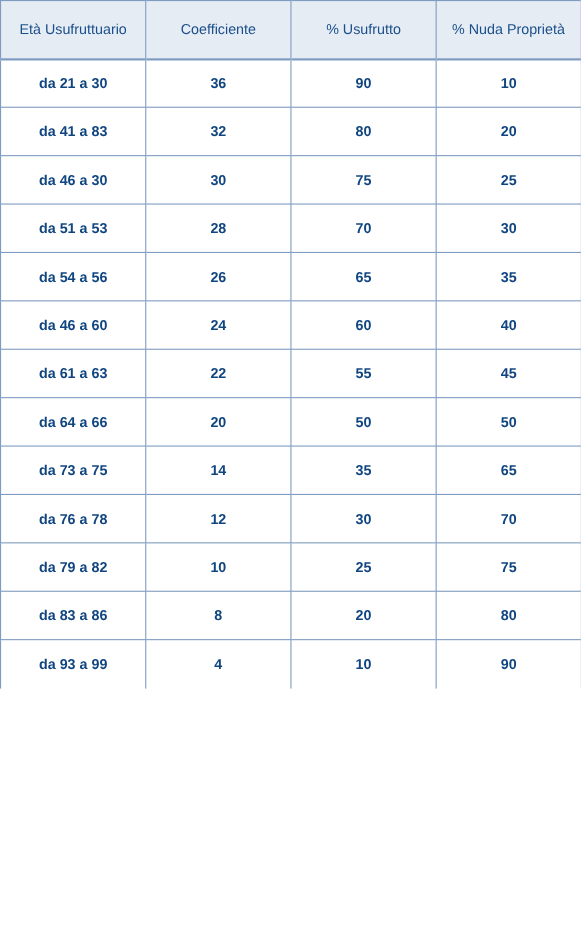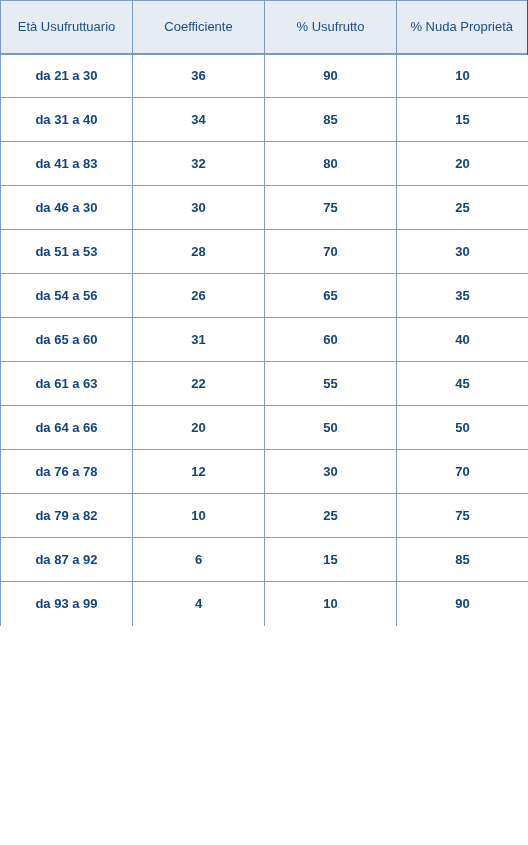--- a/index.html
+++ b/index.html
@@ -36,21 +36,21 @@
     vertical-align: middle;
     height: 53px;
     padding: 4px 6px;
     box-sizing: border-box;
     border-left: 1px solid #7e9cbf;
     border-right: 1px solid #7e9cbf;
     border-top: 1px solid #7e9cbf;
     border-bottom: 2px solid #7e9cbf;
   }
   thead th:first-child { border-left: 1px solid #7e9cbf; }
-  thead th:last-child  { border-right: 4px solid #6d28d9; }
+  thead th:last-child  { border-right: 2px solid #6d28d9; }
 
   
   tbody td {
     background: #ffffff;
     color: #10457f;
     font-size: 13px;
     font-weight: 700;
     text-align: center;
     vertical-align: middle;
     height: 44px;
@@ -84,26 +84,20 @@
     </tr>
   </thead>
   <tbody id="table-body">
       <tr>
         <td>da 21 a 30</td>
         <td>36</td>
         <td>90</td>
         <td>10</td>
       </tr>
       <tr>
-        <td>da 31 a 40</td>
-        <td>34</td>
-        <td>85</td>
-        <td>15</td>
-      </tr>
-      <tr>
         <td>da 41 a 83</td>
         <td>32</td>
         <td>80</td>
         <td>20</td>
       </tr>
       <tr>
         <td>da 46 a 30</td>
         <td>30</td>
         <td>75</td>
         <td>25</td>
@@ -114,54 +108,60 @@
         <td>70</td>
         <td>30</td>
       </tr>
       <tr>
         <td>da 54 a 56</td>
         <td>26</td>
         <td>65</td>
         <td>35</td>
       </tr>
       <tr>
-        <td>da 65 a 60</td>
-        <td>31</td>
+        <td>da 46 a 60</td>
+        <td>24</td>
         <td>60</td>
         <td>40</td>
       </tr>
       <tr>
         <td>da 61 a 63</td>
         <td>22</td>
         <td>55</td>
         <td>45</td>
       </tr>
       <tr>
         <td>da 64 a 66</td>
         <td>20</td>
         <td>50</td>
         <td>50</td>
       </tr>
       <tr>
+        <td>da 73 a 75</td>
+        <td>14</td>
+        <td>35</td>
+        <td>65</td>
+      </tr>
+      <tr>
         <td>da 76 a 78</td>
         <td>12</td>
         <td>30</td>
         <td>70</td>
       </tr>
       <tr>
         <td>da 79 a 82</td>
         <td>10</td>
         <td>25</td>
         <td>75</td>
       </tr>
       <tr>
-        <td>da 87 a 92</td>
-        <td>6</td>
-        <td>15</td>
-        <td>85</td>
+        <td>da 83 a 86</td>
+        <td>8</td>
+        <td>20</td>
+        <td>80</td>
       </tr>
       <tr>
         <td>da 93 a 99</td>
         <td>4</td>
         <td>10</td>
         <td>90</td>
       </tr>
     </tbody>
 </table>
 

